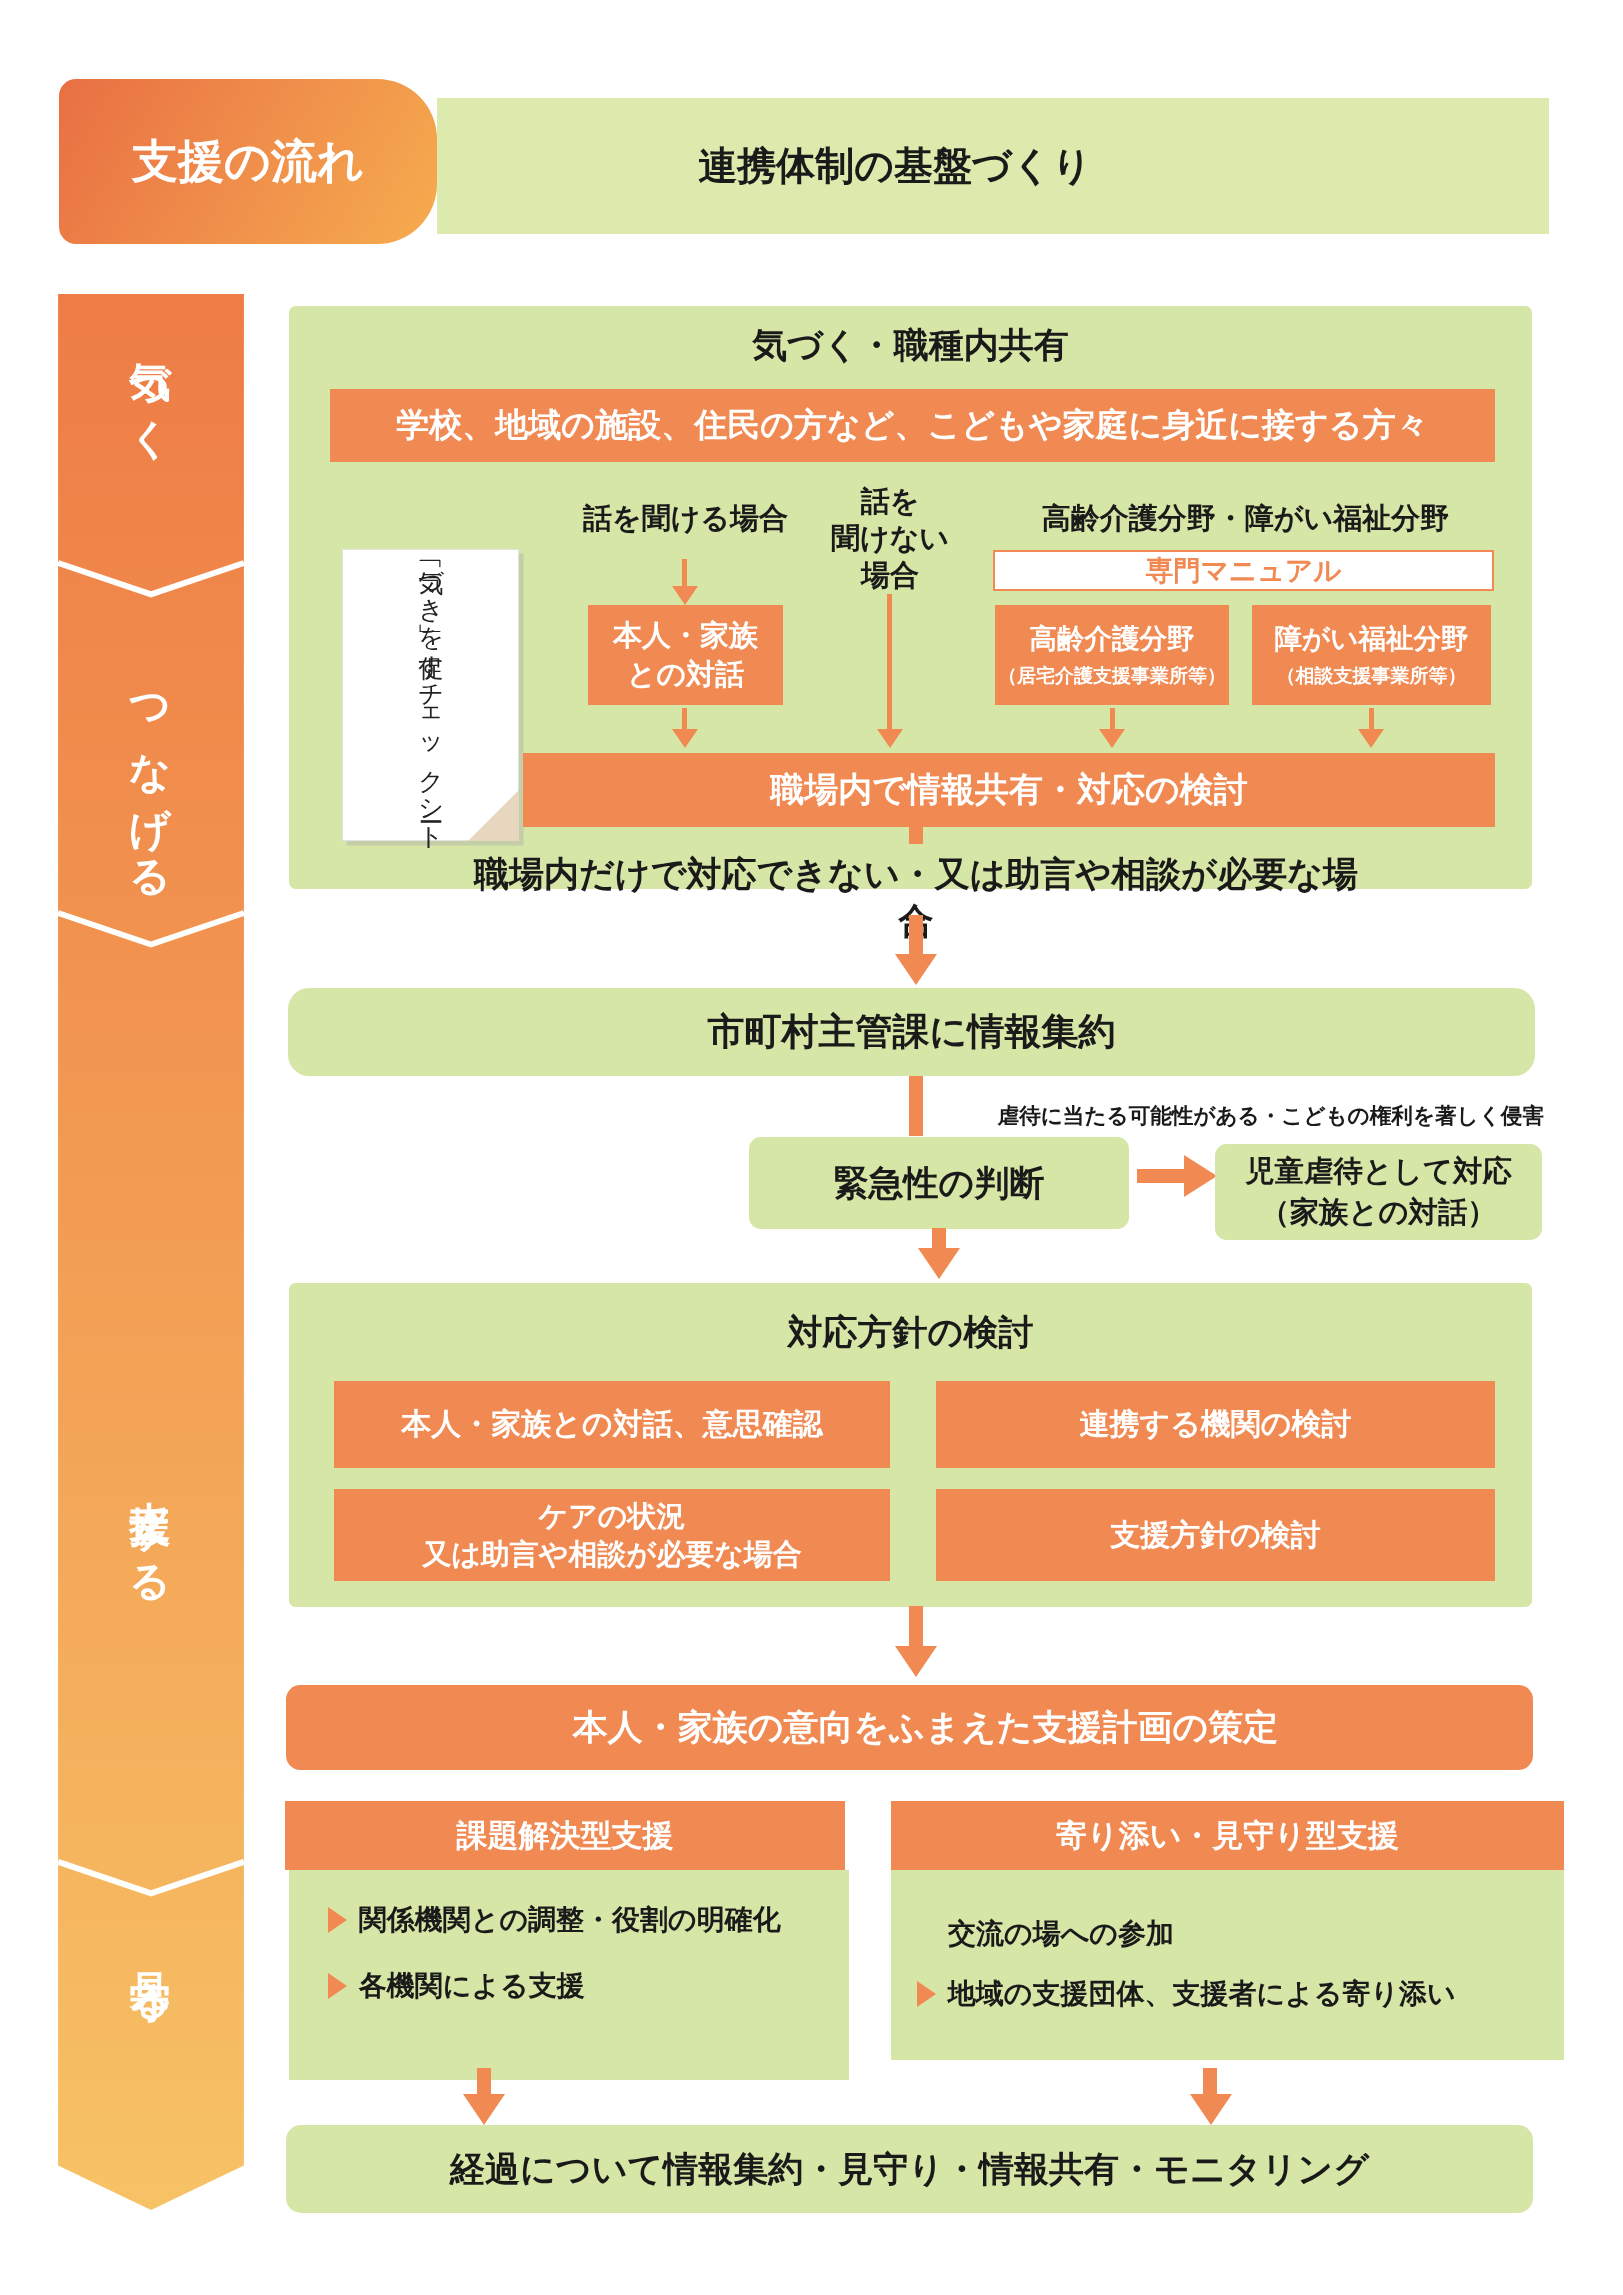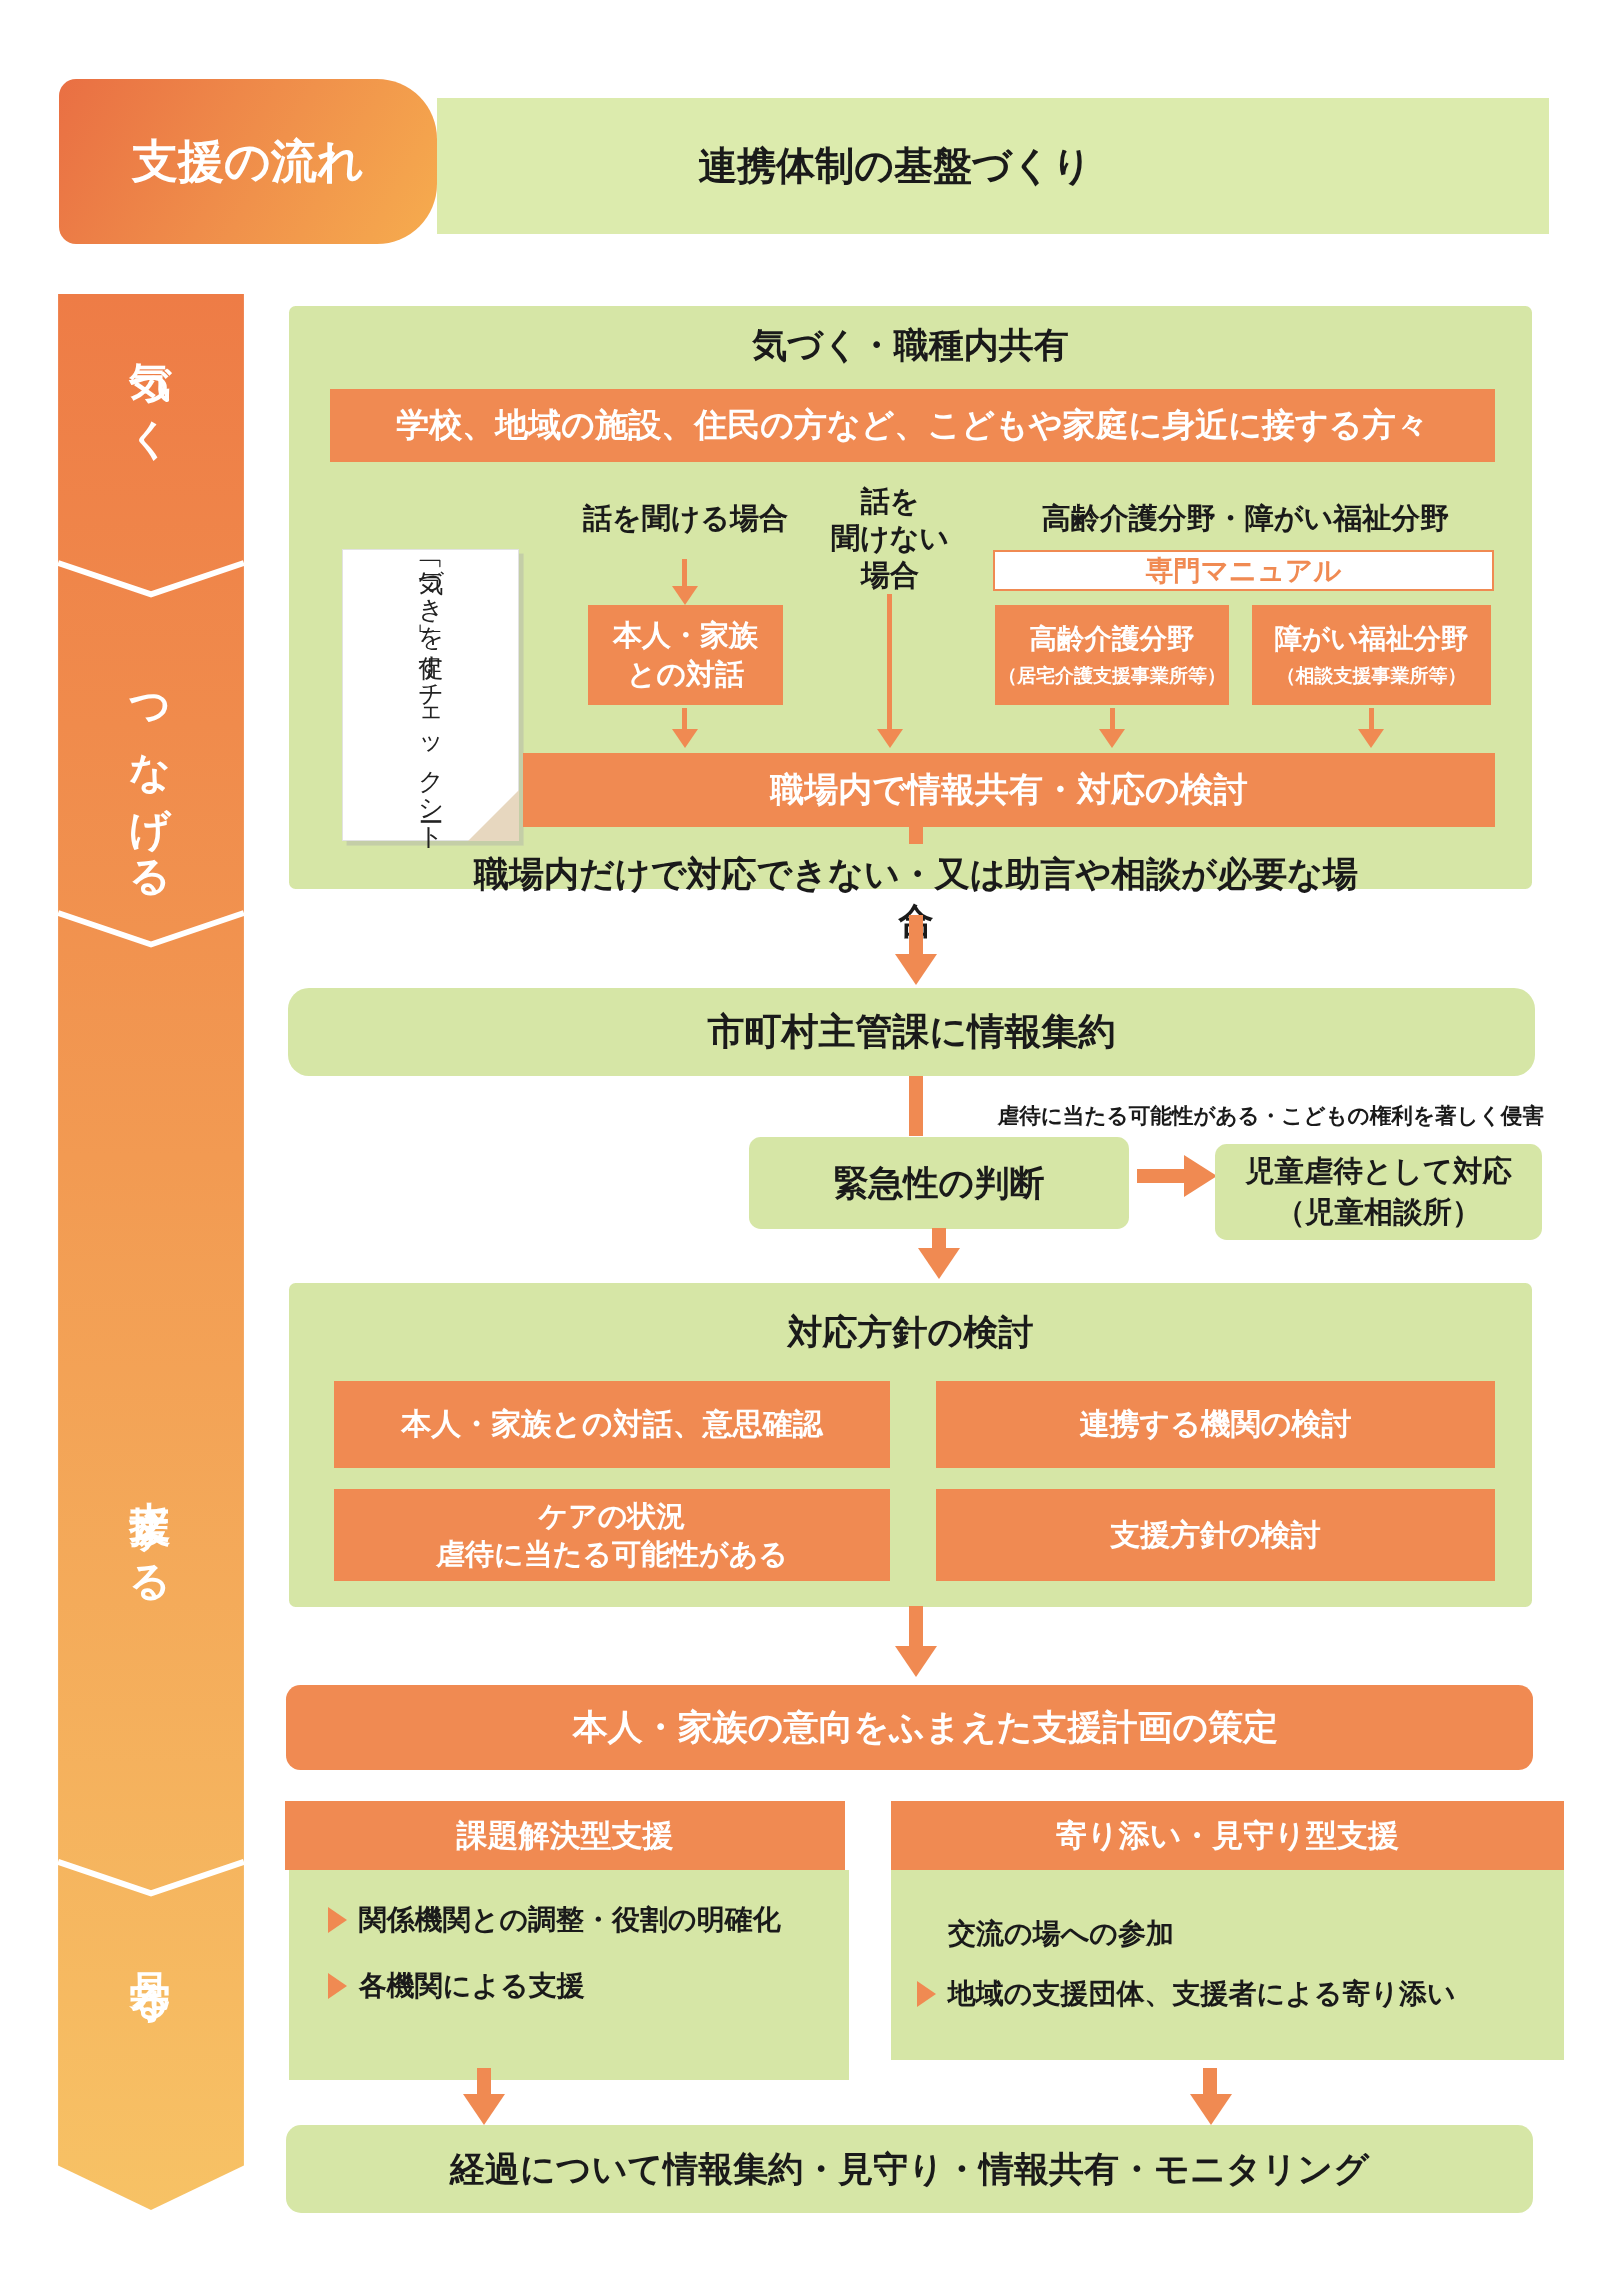--- a/index.html
+++ b/index.html
@@ -142,37 +142,37 @@
   <div class="abs athick" style="left:909px;top:1076px;height:60px;"></div>
   <div class="abs blabel" style="right:79px;top:1101px;width:654px;font-size:21.6px;text-align:right;">虐待に当たる可能性がある・こどもの権利を著しく侵害</div>
 
   <div class="abs gbar" style="left:749px;top:1137px;width:380px;height:92px;font-size:35px;border-radius:11.8px;">
     <span>緊急性の判断</span>
   </div>
   <div class="abs" style="left:1137px;top:1169px;width:52px;height:14.4px;background:var(--orange);"></div>
   <div class="abs ahead-right" style="left:1184px;top:1155px;"></div>
   <div class="abs gbar" style="left:1215px;top:1144px;width:327px;height:96px;font-size:29.4px;border-radius:11.8px;flex-direction:column;line-height:41px;">
     <span>児童虐待として対応</span>
-    <span>（児童相談所）</span>
+    <span>（家族との対話）</span>
   </div>
 
   <div class="abs athick" style="left:932px;top:1228px;height:22px;"></div>
   <div class="abs ahead-big" style="left:918px;top:1248px;"></div>
 
   <div class="abs gpanel" style="left:289px;top:1283px;width:1243px;height:324px;"></div>
   <div class="abs blabel" style="left:289px;top:1309px;width:1243px;font-size:35px;">対応方針の検討</div>
   <div class="abs obox" style="left:334px;top:1381px;width:556px;height:87px;font-size:30px;">
     <span>本人・家族との対話、意思確認</span>
   </div>
   <div class="abs obox" style="left:936px;top:1381px;width:559px;height:87px;font-size:30px;">
     <span>連携する機関の検討</span>
   </div>
   <div class="abs obox" style="left:334px;top:1489px;width:556px;height:92px;font-size:29px;line-height:38px;">
     <span>ケアの状況</span>
-    <span>虐待に当たる可能性がある</span>
+    <span>又は助言や相談が必要な場合</span>
   </div>
   <div class="abs obox" style="left:936px;top:1489px;width:559px;height:92px;font-size:30px;">
     <span>支援方針の検討</span>
   </div>
 
   <div class="abs athick" style="left:909px;top:1606px;height:42px;"></div>
   <div class="abs ahead-big" style="left:895px;top:1646px;"></div>
 
   <div class="abs obox" style="left:286px;top:1685px;width:1247px;height:85px;font-size:35px;border-radius:14.4px;padding-left:32px;">
     <span>本人・家族の意向をふまえた支援計画の策定</span>

